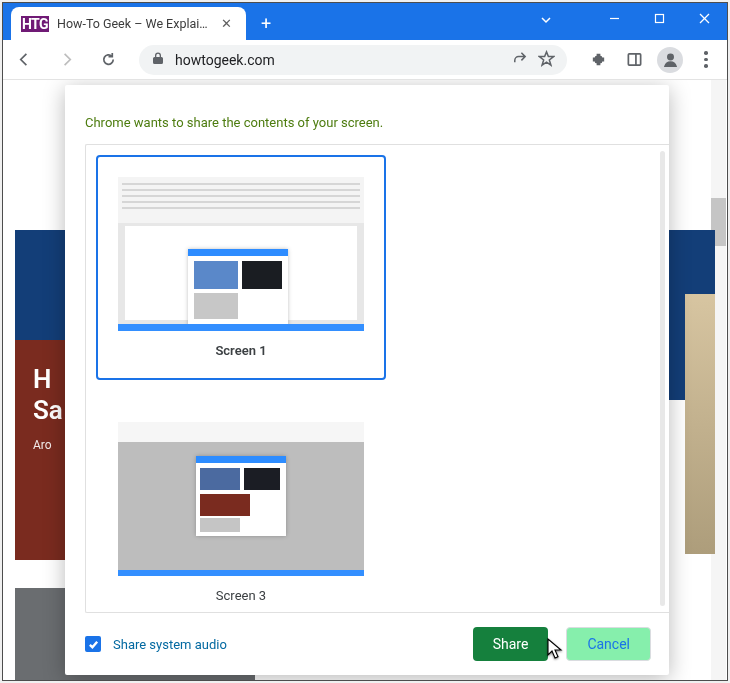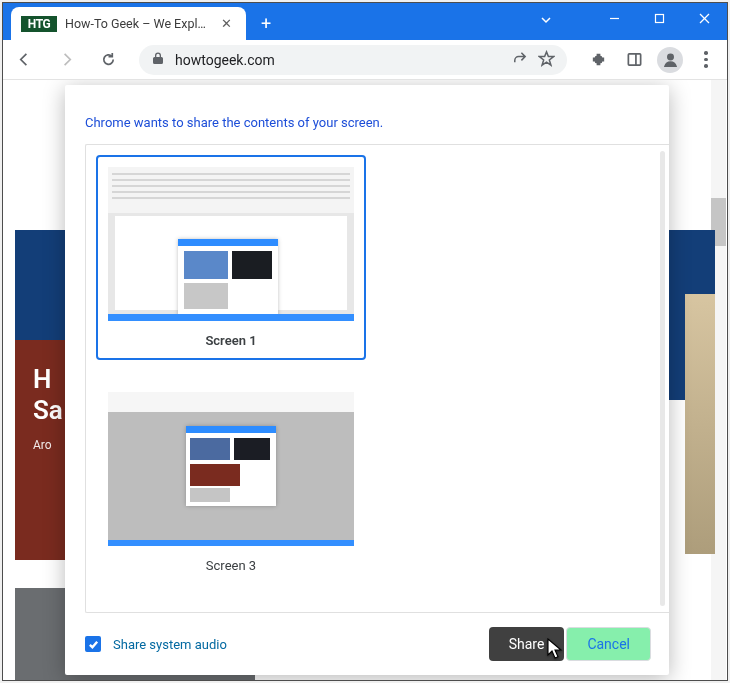--- a/index.html
+++ b/index.html
@@ -3,21 +3,21 @@
 <meta charset="utf-8">
 <style>
   * { box-sizing: border-box; margin: 0; padding: 0; }
   body { font-family: "Segoe UI", Roboto, Arial, sans-serif; background: #f0f0f0; width: 730px; height: 683px; overflow: hidden; position: relative; }
 
   
   .window { width: 726px; height: 679px; background: #fff; border: 1px solid #4d4d4d; position: absolute; top: 2px; left: 2px; display: flex; flex-direction: column; }
 
   .titlebar { height: 37px; background: #1a73e8; display: flex; align-items: flex-end; position: relative; }
   .tab { height: 33px; background: #fff; border-radius: 8px 8px 0 0; margin-left: 8px; padding: 0 10px; display: flex; align-items: center; gap: 8px; font-size: 12.5px; color: #3c3c3c; max-width: 235px; position: relative; }
-  .tab .favicon { width: 36px; height: 16px; background:#14532d; color:#fff; font-size:12px; font-weight:700; display:flex; align-items:center; justify-content:center; letter-spacing:-0.5px;}
+  .tab .favicon { width: 28px; height: 16px; background:#701a75; color:#fff; font-size:14px; font-weight:700; display:flex; align-items:center; justify-content:center; letter-spacing:-0.5px;}
   .tab .title { flex: 1; white-space: nowrap; overflow: hidden; text-overflow: ellipsis; }
   .tab .close { font-size: 13px; color:#5f5f5f; padding: 2px 4px; }
   .newtab { width: 28px; height: 28px; margin-left: 6px; margin-bottom: 3px; display:flex; align-items:center; justify-content:center; color:#fff; font-size:18px; }
   .win-controls { position: absolute; right: 0; top: 0; height: 30px; display: flex; }
   .win-btn { width: 45px; display:flex; align-items:center; justify-content:center; color:#fff; }
   .win-btn svg { width:11px; height:11px; stroke:#fff; stroke-width:1.2; fill:none; }
   .win-down-chevron { position:absolute; right: 175px; top:8px; color:#fff; }
   .win-down-chevron svg { width:12px; height:12px; stroke:#fff; stroke-width:1.5; fill:none;}
 
   .toolbar { height: 40px; background:#fff; border-bottom: 1px solid #e3e3e3; display:flex; align-items:center; padding: 0 4px; gap: 8px; }
@@ -41,25 +41,25 @@
   .bg-red h2 { font-size:26px; font-weight:600; line-height:1.2;}
   .bg-red p { font-size:12px; margin-top:12px; opacity:.9;}
   .bg-side { position:absolute; right:12px; top:214px; width:30px; height:260px; background:linear-gradient(180deg,#d7c5a1,#ad9d7b);}
   .bg-img2 { position:absolute; left:12px; top:508px; width:240px; height:150px; background:#6a6d70;}
   .page-scrollbar { position:absolute; right:1px; top:0; width:15px; height:100%; background:#f5f5f5;}
   .page-thumb { position:absolute; right:1px; top:118px; width:15px; height:48px; background:#c5c5c5;}
 
   
   .modal { position:absolute; left:62px; top:5px; width:604px; height:590px; background:#fff; border-radius:2px; box-shadow: 0 4px 22px rgba(0,0,0,.28); padding: 20px 0 14px 20px; display:flex; flex-direction:column; }
   .modal h1 { font-size:15.5px; color:#202124; font-weight:400; }
-  .modal .sub { font-size:13px; color:#1d4ed8; margin-top:10px; }
+  .modal .sub { font-size:13px; color:#4d7c0f; margin-top:10px; }
   .picker { flex:1; margin-top:14px; border:1px solid #e0e0e0; border-right:none; border-radius:2px 0 0 2px; position:relative; overflow:hidden; }
   .picker-scroll { position:absolute; right:4px; top:6px; width:5px; height:calc(100% - 12px); background:#e8e8e8; border-radius:3px;}
   .grid { display:grid; grid-template-columns: 1fr 1fr; gap: 20px 24px; padding: 10px 22px 12px 10px; }
-  .opt { display:flex; flex-direction:column; align-items:center; gap:12px; padding:10px; border:2px solid transparent; border-radius:4px; cursor:pointer;}
+  .opt { display:flex; flex-direction:column; align-items:center; gap:12px; padding:20px; border:2px solid transparent; border-radius:4px; cursor:pointer;}
   .opt.selected { border-color:#1a73e8; }
   .opt .thumb { width:246px; height:154px; background:#e7e7e7; position:relative; overflow:hidden; }
   .opt .cap { font-size:13px; color:#3c4043; }
   .opt.selected .cap { font-weight:600; }
 
   
   .thumb .bar { position:absolute; left:0; right:0; background:#338fff; }
   
   .s1 .top { position:absolute; left:0; right:0; top:0; height:46px; background:#f4f4f4; }
   .s1 .lines { position:absolute; left:4px; right:4px; top:6px; height:30px; background:repeating-linear-gradient(180deg,#d6d6d6 0 2px, transparent 2px 6px);}
@@ -99,21 +99,21 @@
   .s3 .mini .c4{position:absolute;left:4px;top:62px;width:40px;height:14px;background:#c5c5c5;}
 
   .s3wrap { grid-column: 1 / 2; }
 
   .footer { display:flex; align-items:center; margin-top:14px; padding-right:18px; }
   .chk { width:16px; height:16px; border:2px solid #1a73e8; background:#1a73e8; border-radius:2px; display:flex; align-items:center; justify-content:center; margin-right:12px;}
   .chk svg { width:11px; height:11px; stroke:#fff; stroke-width:2.6; fill:none;}
   .footer .lbl { font-size:13px; color:#0369a1;}
   .spacer { flex:1;}
   .btn { height:34px; padding:0 20px; border-radius:4px; font-size:14px; display:flex; align-items:center; justify-content:center; cursor:pointer;}
-  .btn.primary { background:#404040; color:#fff; margin-right:2px;}
+  .btn.primary { background:#15803d; color:#fff; margin-right:18px;}
   .btn.secondary { background:#86efac; color:#1a73e8; border:1px solid #dadce0;}
 
   .cursor { position:absolute; width:18px; height:24px; pointer-events:none; }
   .cursor svg { filter: drop-shadow(0 1px 1px rgba(0,0,0,.5));}
 </style>
 </head>
 <body>
 
 <div class="window">
 

